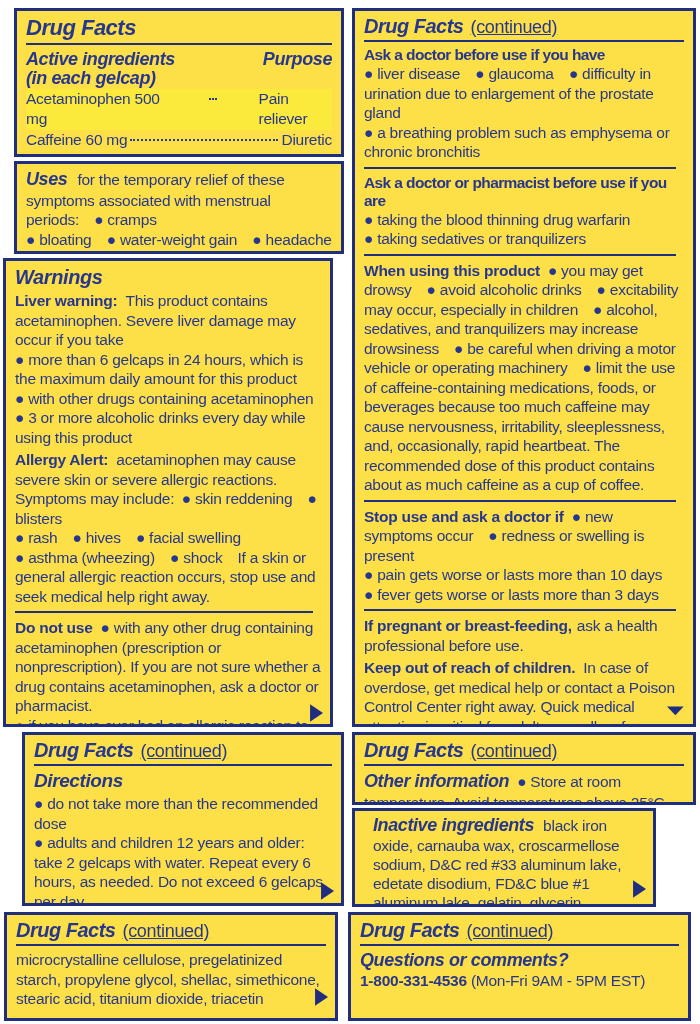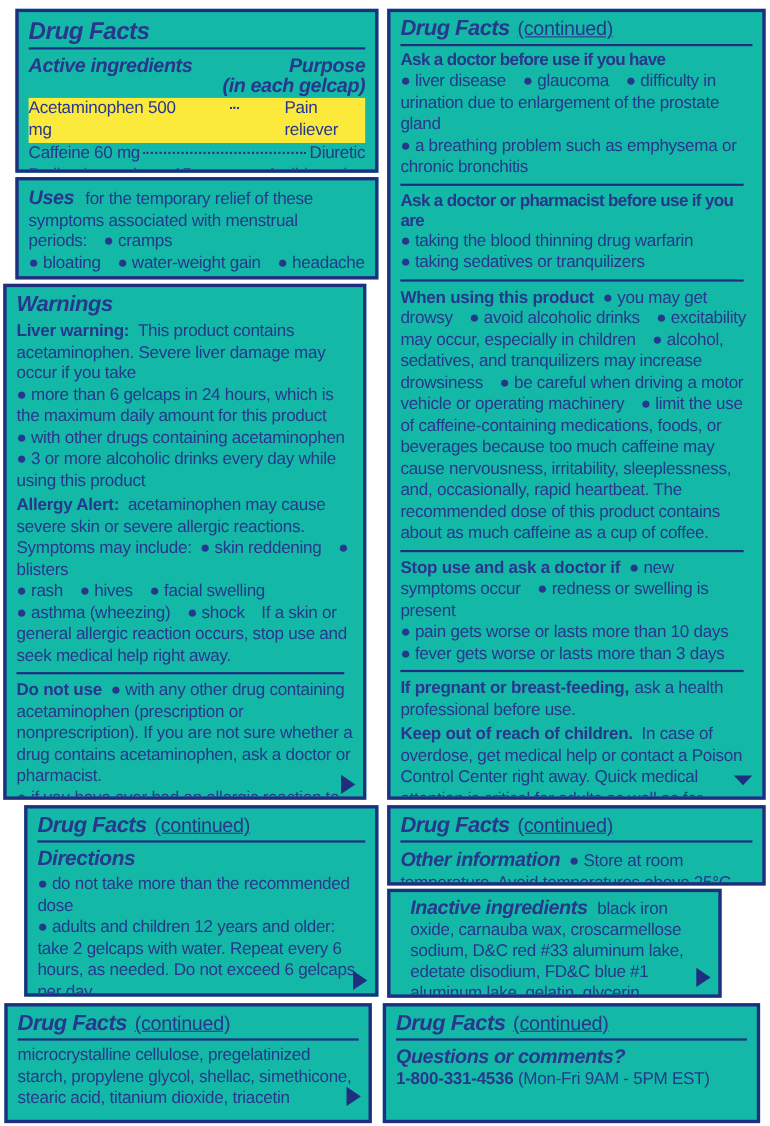--- a/index.html
+++ b/index.html
@@ -1,21 +1,21 @@
 <!DOCTYPE html>
 <html><head>
 <meta charset="utf-8">
 <style>
   html,body{margin:0;padding:0;}
   body{
     width:700px;height:1024px;position:relative;background:#ffffff;
     font-family:"Liberation Sans", sans-serif;color:#28378E;overflow:hidden;
   }
   .box{
-    position:absolute;background:#14b8a6;border:3px solid #1F2E7F;
+    position:absolute;background:#fde047;border:3px solid #1F2E7F;
     box-sizing:border-box;padding:4px 9px 4px 9px;overflow:hidden;
   }
   .df-row{display:flex;align-items:baseline;gap:7px;}
   .df-title{font-size:22px;font-weight:bold;font-style:italic;letter-spacing:-0.5px;white-space:nowrap;}
   .df-cont{font-size:18px;font-weight:normal;letter-spacing:-0.3px;text-decoration:underline;}
   .hrule{border-top:2px solid #1F2E7F;margin:2px 0 4px 0;}
   .divider{border-top:2px solid #1F2E7F;margin:5px 8px 5px 0;}
   .sec-head{font-size:18px;font-weight:bold;font-style:italic;letter-spacing:-0.4px;}
   .big-head{font-size:20px;font-weight:bold;font-style:italic;letter-spacing:-0.4px;margin:1px 0 2px 0;}
   .bh{font-size:15.5px;font-weight:bold;letter-spacing:-0.6px;margin:0;}
@@ -34,21 +34,21 @@
 </head>
 <body>
 
 <div class="box" style="left:14px;top:8px;width:330px;height:149px;">
   <div class="df-title">Drug Facts</div>
   <div class="hrule"></div>
   <div class="hdr-flex">
     <span class="sec-head">Active ingredients</span>
     <span class="sec-head">Purpose</span>
   </div>
-  <div class="sec-head" style="margin-top:-2px;text-align:right;">(in each gelcap)</div>
+  <div class="sec-head" style="margin-top:-2px;">(in each gelcap)</div>
   <div class="ing-row hl">
     <span>Acetaminophen 500 mg</span>
     <span class="leader"></span>
     <span>Pain reliever</span>
   </div>
   <div class="ing-row">
     <span>Caffeine 60 mg</span>
     <span class="leader"></span>
     <span>Diuretic</span>
   </div>

